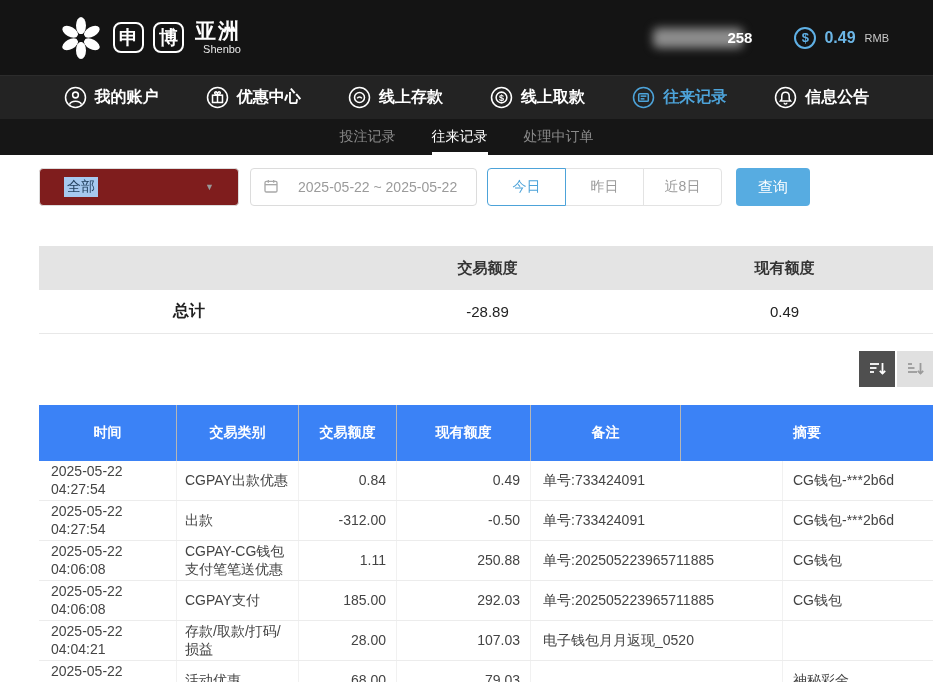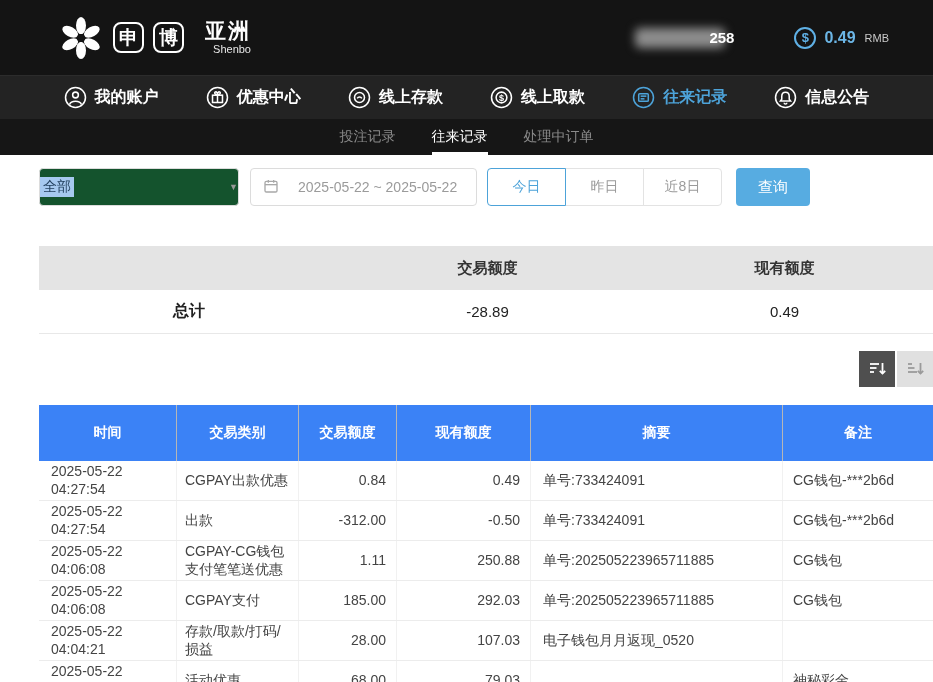--- a/index.html
+++ b/index.html
@@ -6,25 +6,25 @@
   html,body { width:933px; height:682px; overflow:hidden; background:#fff;
     font-family:"Liberation Sans","DejaVu Sans",sans-serif; }
 
   
   .topbar { height:75px; background:#141414; display:flex; align-items:center;
     justify-content:space-between; padding:0 44px 0 58px; }
   .logo { display:flex; align-items:center; gap:9px; }
   .logo-flower svg { display:block; }
   .logo-box { width:31px; height:31px; border:2px solid #fff; border-radius:8px; color:#fff;
     font-size:19px; font-weight:bold; display:flex; align-items:center; justify-content:center; }
-  .logo-right { display:flex; flex-direction:column; color:#fff; line-height:1; margin-left:12px; }
+  .logo-right { display:flex; flex-direction:column; color:#fff; line-height:1; margin-left:2px; }
   .logo-region { font-size:21px; font-weight:bold; letter-spacing:2px; }
   .logo-sub { font-size:11px; color:#e8e8e8; text-align:right; margin-top:3px; font-weight:normal; }
 
-  .top-right { display:flex; align-items:center; gap:60px; }
+  .top-right { display:flex; align-items:center; gap:42px; }
   .account { display:flex; align-items:center; color:#fff; font-size:15px; }
   .blur-patch { width:90px; height:20px; background:#8d8d8d; border-radius:5px;
     filter:blur(5px); margin-right:-16px; }
   .acct-suffix { position:relative; z-index:2; font-weight:bold; }
   .balance { display:flex; align-items:center; gap:8px; cursor:pointer; }
   .dollar-circle { width:22px; height:22px; border:2px solid #5fb0e5; border-radius:50%;
     color:#5fb0e5; font-size:13px; font-weight:bold; display:flex; align-items:center; justify-content:center; }
   .bal-amount { font-size:16px; font-weight:bold; color:#6cb6e6; }
   .bal-cur { font-size:11px; color:#c9c9c9; margin-left:1px; }
 
@@ -41,22 +41,22 @@
     justify-content:center; gap:36px; }
   .subnav-item { color:#8a8a8a; font-size:14px; display:flex; align-items:center;
     position:relative; cursor:pointer; }
   .subnav-item.active { color:#fff; }
   .subnav-item.active::after { content:""; position:absolute; left:0; right:0; bottom:0;
     height:3px; background:#fff; }
 
   
   .filters { display:flex; align-items:center; margin:13px 0 0 39px; }
   .select { width:200px; height:38px; border:1px solid #dcdcdc; border-radius:4px;
-    display:flex; align-items:center; justify-content:space-between; padding:0 0;
-    font-size:14px; cursor:pointer; background:#14532d; }
+    display:flex; align-items:center; justify-content:space-between; padding:0 24px;
+    font-size:14px; cursor:pointer; background:#7f1d1d; }
   .select .val { background:#a6c9ef; color:#23415f; padding:1px 3px; }
   .arrow { color:#999; font-size:9px; }
   .datebox { width:227px; height:38px; border:1px solid #dcdcdc; border-radius:4px;
     display:flex; align-items:center; gap:19px; padding:0 12px; color:#9b9b9b;
     font-size:14px; margin-left:11px; cursor:pointer; background:#fff; }
   .btn-group { display:flex; margin-left:10px; }
   .qbtn { width:79px; height:38px; background:#fff; border:1px solid #e3e3e3; color:#9b9b9b;
     font-size:14px; display:flex; align-items:center; justify-content:center;
     margin-left:-1px; cursor:pointer; }
   .qbtn.first { margin-left:0; border-radius:4px 0 0 4px; }
@@ -268,22 +268,22 @@
     </svg>
   </button>
 </div>
 
 <div class="tbl">
   <div class="tbl-head">
     <div class="cell w1">时间</div>
     <div class="cell w2">交易类别</div>
     <div class="cell w3">交易额度</div>
     <div class="cell w4">现有额度</div>
+    <div class="cell w6">备注</div>
     <div class="cell w5">摘要</div>
-    <div class="cell w6">备注</div>
   </div>
 
   <div class="tbl-row">
     <div class="cell w1">2025-05-22 04:27:54</div>
     <div class="cell w2">CGPAY出款优惠</div>
     <div class="cell w3">0.84</div>
     <div class="cell w4">0.49</div>
     <div class="cell w5">单号:733424091</div>
     <div class="cell w6">CG钱包-***2b6d</div>
   </div>

